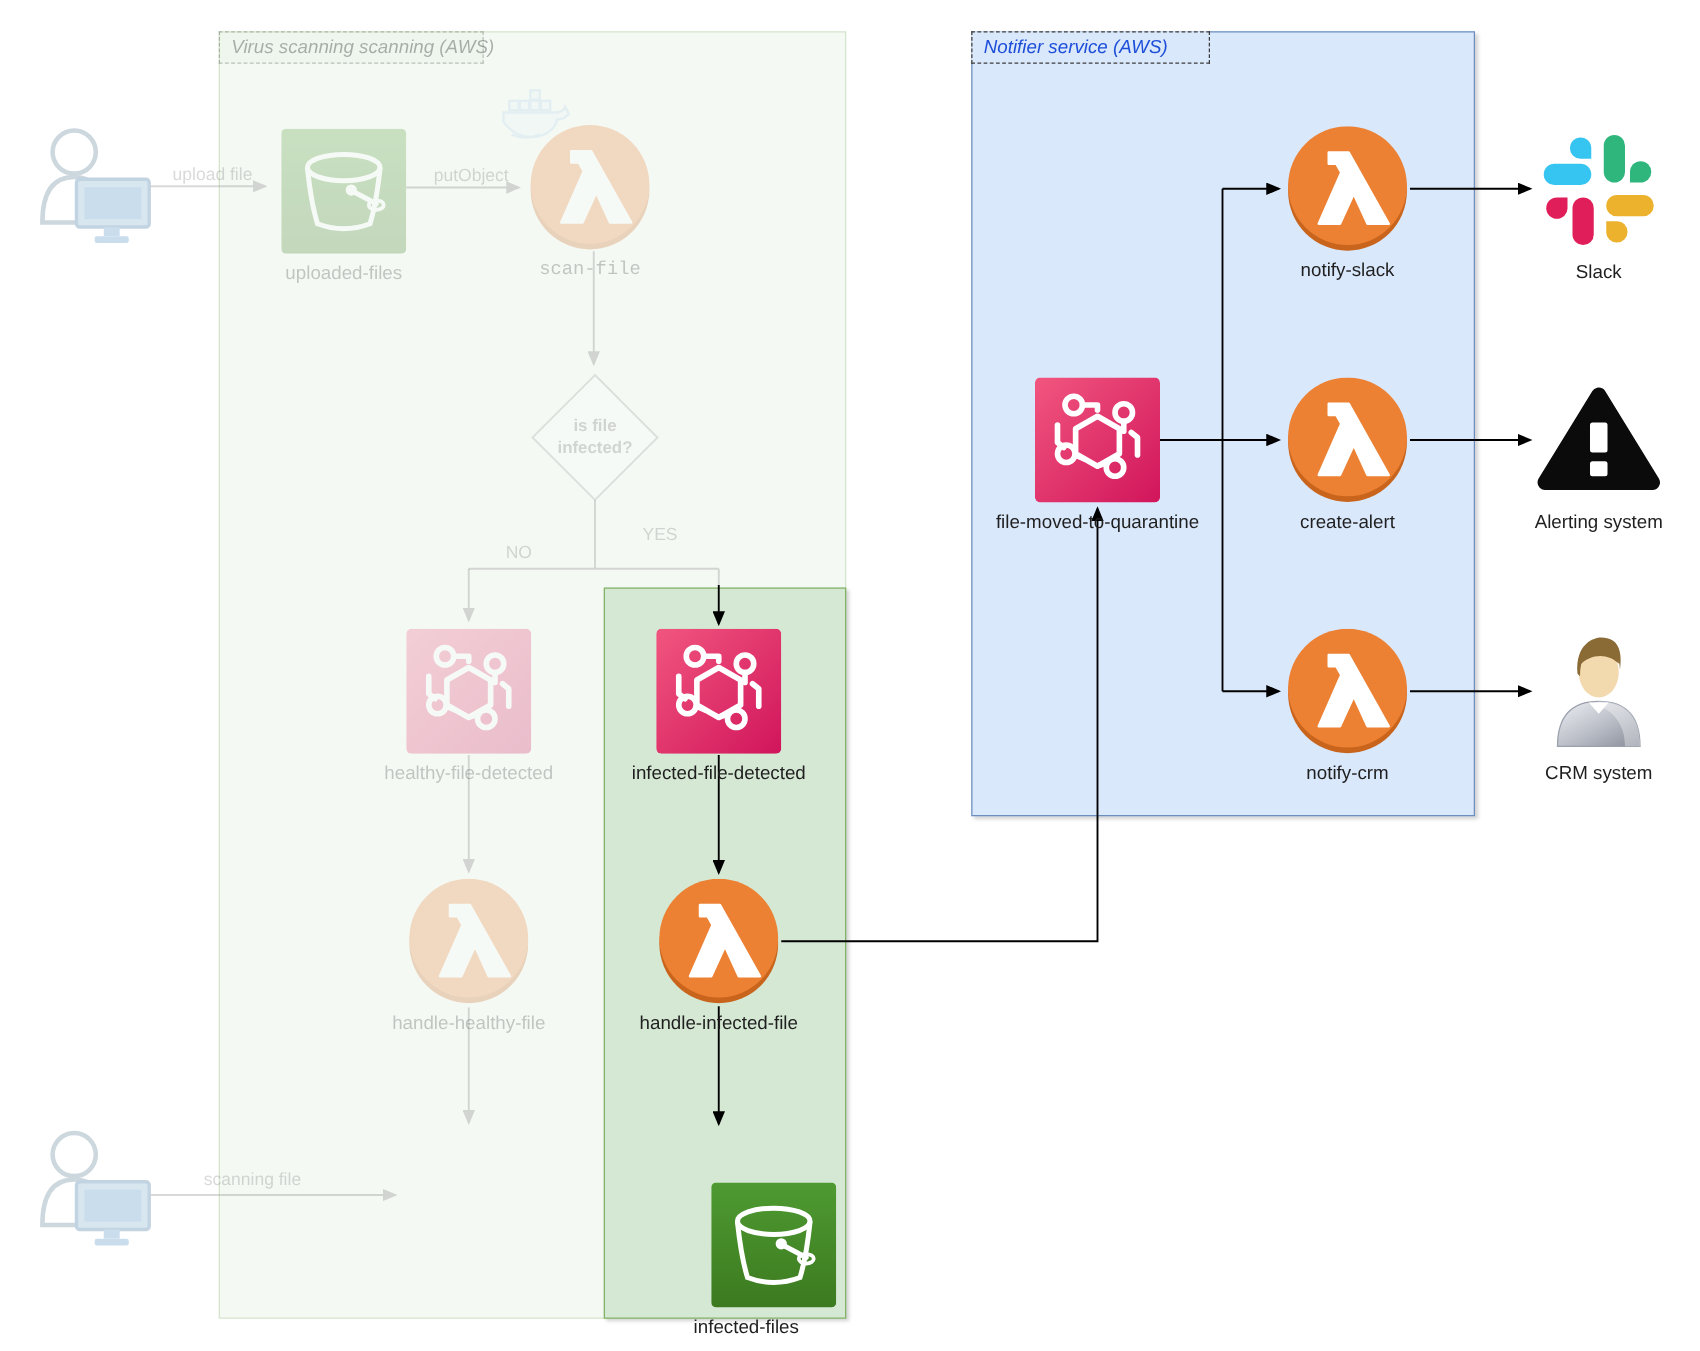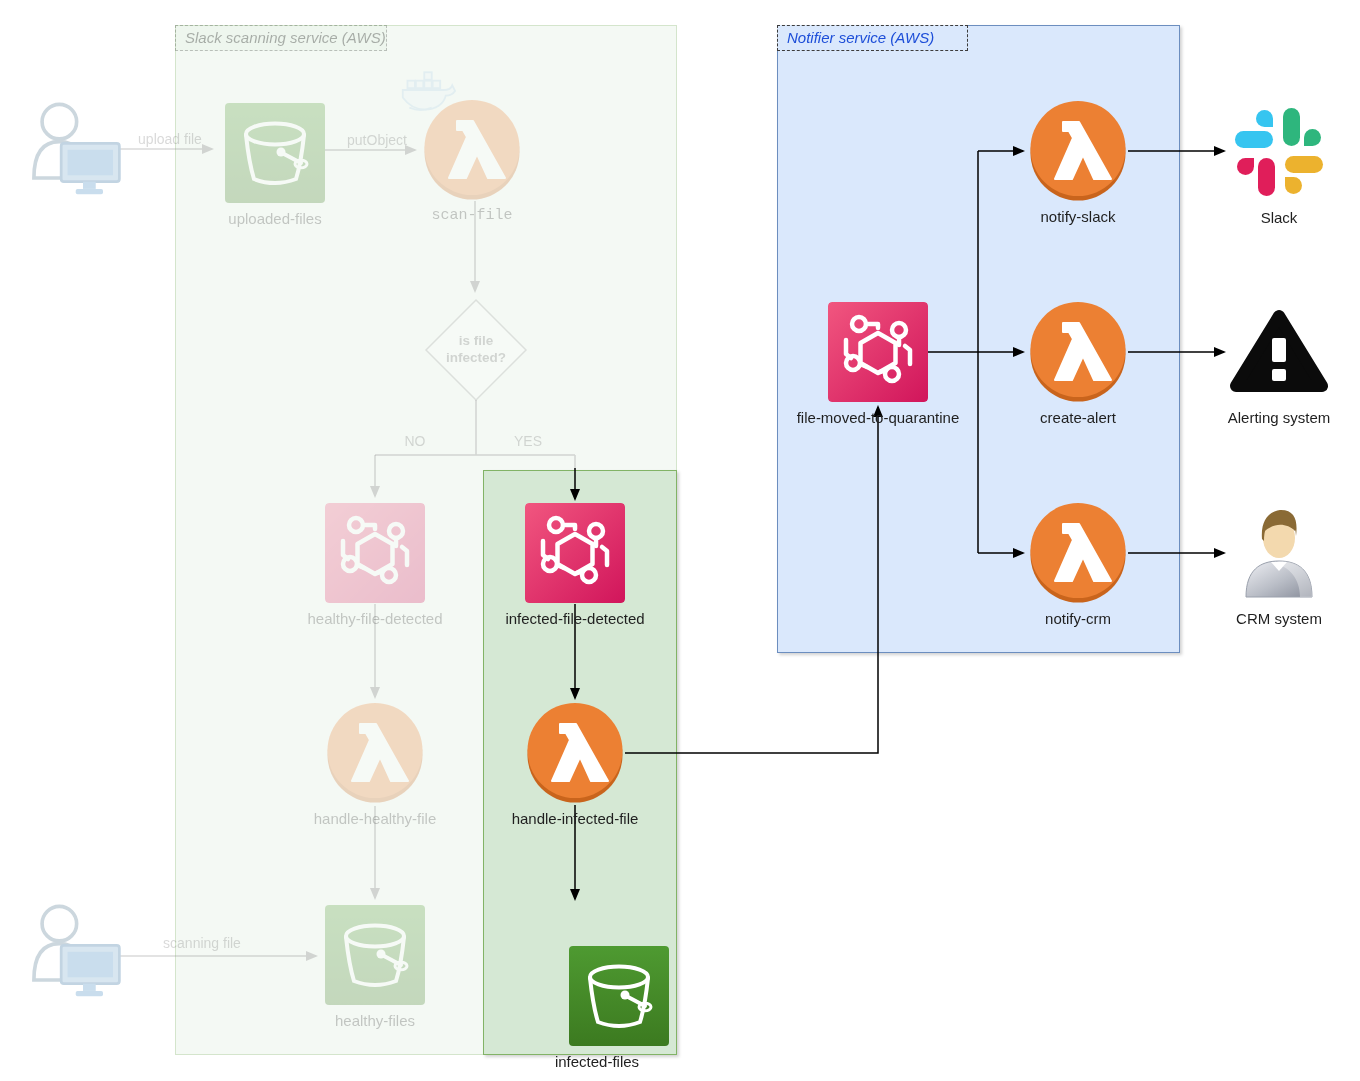--- a/index.html
+++ b/index.html
@@ -96,21 +96,21 @@
     </marker>
     <marker id="arrow-gray" markerUnits="userSpaceOnUse" markerWidth="12" markerHeight="10" refX="10" refY="5" orient="auto">
       <path d="M0,0 L12,5 L0,10 Z" fill="#8f8f8f"></path>
     </marker>
   </defs>
 </svg>
 
 <div class="container virus-container"></div>
 <div class="container green-column"></div>
 <div class="container notifier-container"></div>
-<div class="container-label virus-label">Slack scanning service (AWS)</div>
+<div class="container-label virus-label">Virus scanning scanning (AWS)</div>
 <div class="container-label notifier-label">Notifier service (AWS)</div>
 
 <svg class="edges-svg">
 
   <g>
       <path class="f" d="M110,149 L212,149" marker-end="url(#arrow-gray)"></path>
     </g>
   <g>
       <path class="f" d="M325,150 L415,150" marker-end="url(#arrow-gray)"></path>
     </g>
@@ -234,38 +234,25 @@
 
   <div class="node" style="left:325px;top:703px;">
     <svg class="icon" viewBox="0 0 100 100">
       <circle cx="50" cy="52" r="47.5" fill="#C9641C"></circle>
       <circle cx="50" cy="47.5" r="47.5" fill="#EC8033"></circle>
       <path d="M35,21 L51,21 L83,78 L66,78 L55,54 L44,78 L27,78 L45,37 L41,30 L35,30 Z" fill="#fff" stroke="#fff" stroke-width="2" stroke-linejoin="round"></path>
     </svg>
     <div class="node-label">handle-healthy-file</div>
   </div>
 
-  <div class="node" style="left:325px;top:905px;">
-    <svg class="icon" viewBox="0 0 100 100">
-      <rect width="100" height="100" rx="4" fill="url(#s3Grad)"></rect>
-      <g fill="none" stroke="#fff" stroke-width="4" stroke-linecap="round">
-        <ellipse cx="50" cy="31" rx="29" ry="10.5"></ellipse>
-        <path d="M21,32 Q24,60 29,76 Q50,84 71,76 Q76,60 79,32"></path>
-        <circle cx="56" cy="49" r="4.5" fill="#fff" stroke="none"></circle>
-        <path d="M59,51 L76,60"></path>
-        <ellipse cx="76" cy="61" rx="6" ry="3.8" stroke-width="3"></ellipse>
-      </g>
-    </svg>
-    <div class="node-label">healthy-files</div>
-  </div>
 
   <div class="edge-label" style="left:120px;top:131px;width:100px;">upload file</div>
   <div class="edge-label" style="left:327px;top:132px;width:100px;">putObject</div>
   <div class="edge-label" style="left:390px;top:433px;width:50px;">NO</div>
-  <div class="edge-label" style="left:503px;top:433px;width:50px;">YES</div>
+  <div class="edge-label" style="left:503px;top:419px;width:50px;">YES</div>
   <div class="edge-label" style="left:147px;top:935px;width:110px;">scanning file</div>
 </div>
 
 <div class="node" style="left:28px;top:98px;">
   <svg class="icon" viewBox="0 0 105 110">
     <circle cx="32" cy="26" r="19" fill="#ffffff" stroke="#ccd7de" stroke-width="4"></circle>
     <path d="M4,88 C4,58 16,48 32,48 C48,48 61,58 61,88 Z" fill="#ffffff" stroke="#ccd7de" stroke-width="4"></path>
     <rect x="34" y="50" width="64" height="42" rx="3" fill="#d8e6f0" stroke="#c2d4e2" stroke-width="3"></rect>
     <rect x="41" y="57" width="50" height="28" fill="#c9dded"></rect>
     <rect x="58" y="92" width="14" height="8" fill="#c9dded"></rect>

